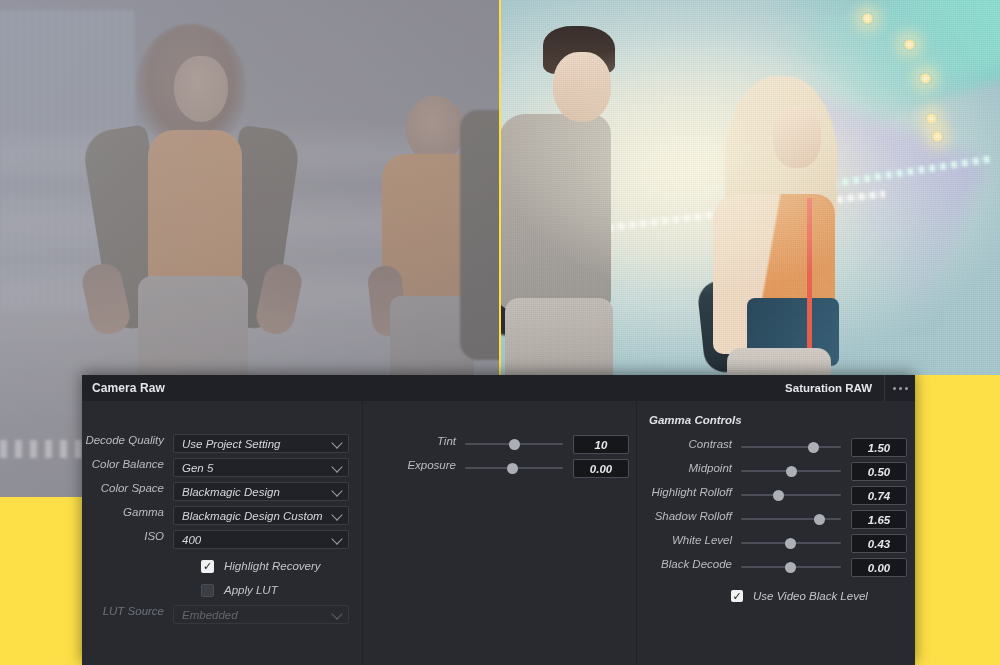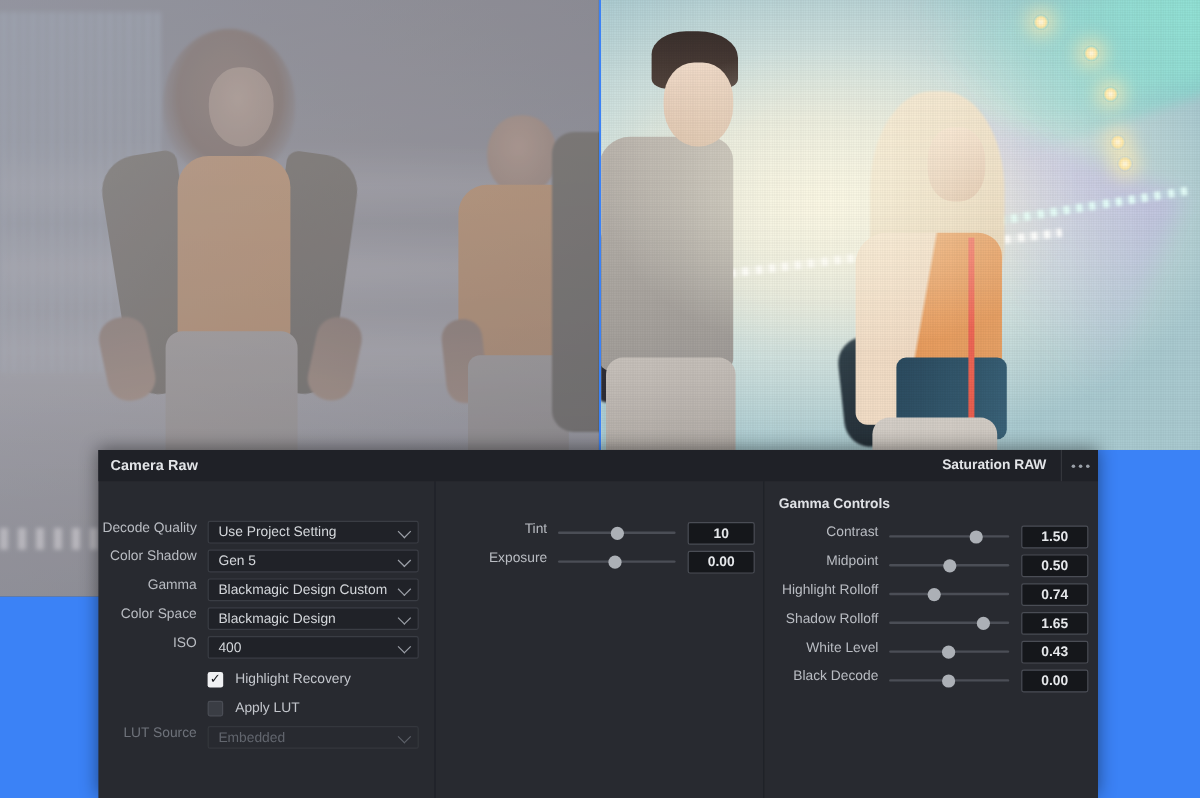--- a/index.html
+++ b/index.html
@@ -1,19 +1,19 @@
 <!DOCTYPE html>
 <html><head>
 <meta charset="utf-8">
 <style>
   * { margin:0; padding:0; box-sizing:border-box; }
   html,body { width:1000px; height:665px; overflow:hidden; background:#000; }
   body { font-family:"Liberation Sans","DejaVu Sans",sans-serif; }
 
-  #stage { position:relative; width:1000px; height:665px; background:#3b82f6; overflow:hidden; }
+  #stage { position:relative; width:1000px; height:665px; background:#fde047; overflow:hidden; }
 
   
   .viewer { position:absolute; top:0; left:0; width:1000px; height:500px; }
 
   .img-left {
     position:absolute; left:0; top:0; width:499px; height:497px;
     overflow:hidden; background:#6a6f79;
   }
   .img-right {
     position:absolute; left:501px; top:0; width:499px; height:375px;
@@ -246,21 +246,21 @@
   .title { font-size:12px; color:#e3e5e8; font-weight:bold; letter-spacing:.1px; }
   .tb-right { display:flex; align-items:center; height:26px; }
   .tb-label { font-size:11.5px; color:#e3e5e8; font-weight:bold; padding-right:12px; }
   .tb-sep { width:1px; height:26px; background:#34363c; }
   .tb-dots {
     width:30px; height:26px; display:flex; align-items:center; justify-content:center; gap:3px;
   }
   .tb-dots span { width:3px; height:3px; border-radius:50%; background:#9aa0a8; display:block; }
 
   .body { position:relative; height:264px; display:flex; }
-  .col { position:relative; height:100%; }
+  .col { position:relative; height:100%;font-style:italic; }
   .col.c1 { width:280px; }
   .col.c2 { width:273px; }
   .col.c3 { flex:1; }
   .vsep { width:1px; background:#1f2127; height:100%; }
 
   .row { display:flex; align-items:flex-start; height:22.6px; margin-bottom:1.5px; }
   .lbl {
     font-size:11.5px; color:#b9bcc2; text-align:right; padding-right:9px;
     white-space:nowrap;
   }
@@ -277,21 +277,21 @@
   .select.dim { background:#282a30; border-color:#34373d; }
   .select .val { font-size:11.5px; color:#d4d7db; }
   .select.dim .val { color:#62666e; }
   .chev {
     position:absolute; right:7px; top:50%; width:8px; height:8px; margin-top:-5px;
     border-right:1.6px solid #9ca0a8; border-bottom:1.6px solid #9ca0a8;
     transform:rotate(45deg); box-sizing:border-box;
   }
   .select.dim .chev { border-color:#5c6068; }
 
-  .checkrow { display:flex; align-items:center; height:24px; padding-left:91px; }
+  .checkrow { display:flex; align-items:center; height:24px; padding-left:119px; }
   .cbox {
     width:13px; height:13px; border-radius:2px; margin-right:10px; flex:none;
     display:flex; align-items:center; justify-content:center;
   }
   .cbox.on { background:#f0f1f3; }
   .cbox.off { background:#3a3d44; border:1px solid #4a4d55; }
   .cbox.on::after {
     content:"✓"; font-size:11px; line-height:1; color:#16181c; font-weight:bold;
   }
   .ctext { font-size:11.5px; color:#c3c6cc; }
@@ -416,40 +416,40 @@
           <div class="row">
             <div class="lbl">Decode Quality</div>
             <div class="select">
               <span class="val">Use Project Setting</span>
               <span class="chev"></span>
             </div>
           </div>
 
 
           <div class="row">
-            <div class="lbl">Color Shadow</div>
+            <div class="lbl">Color Balance</div>
             <div class="select">
               <span class="val">Gen 5</span>
               <span class="chev"></span>
             </div>
           </div>
 
 
           <div class="row">
+            <div class="lbl">Color Space</div>
+            <div class="select">
+              <span class="val">Blackmagic Design</span>
+              <span class="chev"></span>
+            </div>
+          </div>
+
+          <div class="row">
             <div class="lbl">Gamma</div>
             <div class="select">
               <span class="val">Blackmagic Design Custom</span>
-              <span class="chev"></span>
-            </div>
-          </div>
-
-          <div class="row">
-            <div class="lbl">Color Space</div>
-            <div class="select">
-              <span class="val">Blackmagic Design</span>
               <span class="chev"></span>
             </div>
           </div>
 
           <div class="row">
             <div class="lbl">ISO</div>
             <div class="select">
               <span class="val">400</span>
               <span class="chev"></span>
             </div>
@@ -573,19 +573,23 @@
             <div class="lbl">Black Decode</div>
             <div class="slider">
               <div class="track"></div>
               <div class="thumb" style="left:49%"></div>
             </div>
             <div class="numbox">
               <span>0.00</span>
             </div>
           </div>
 
+          <div class="checkrow">
+            <span class="cbox on"></span>
+            <span class="ctext">Use Video Black Level</span>
+          </div>
 
         </div>
       </div>
 
     </div>
   </div>
 </div>
 
 </body></html>

